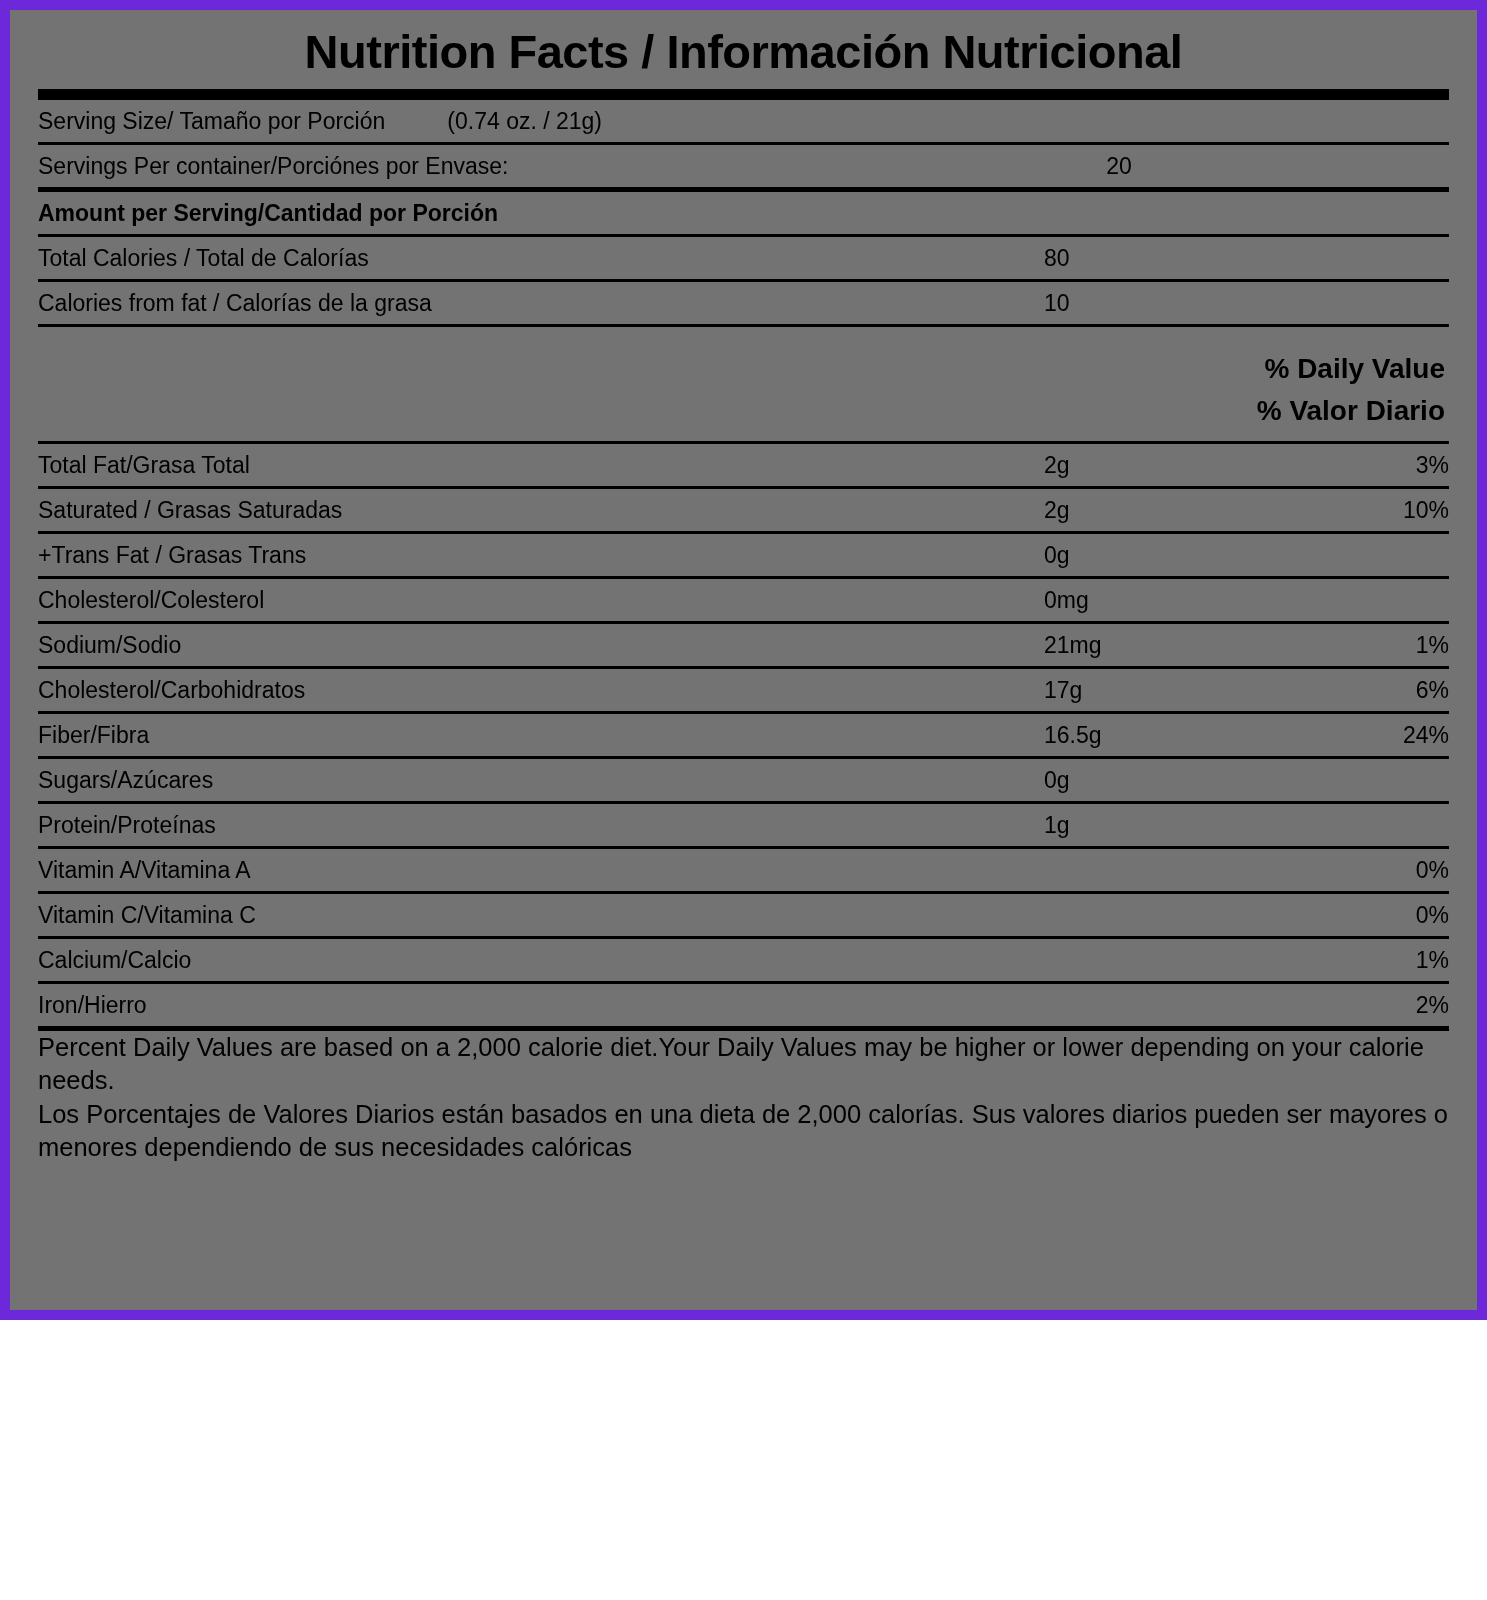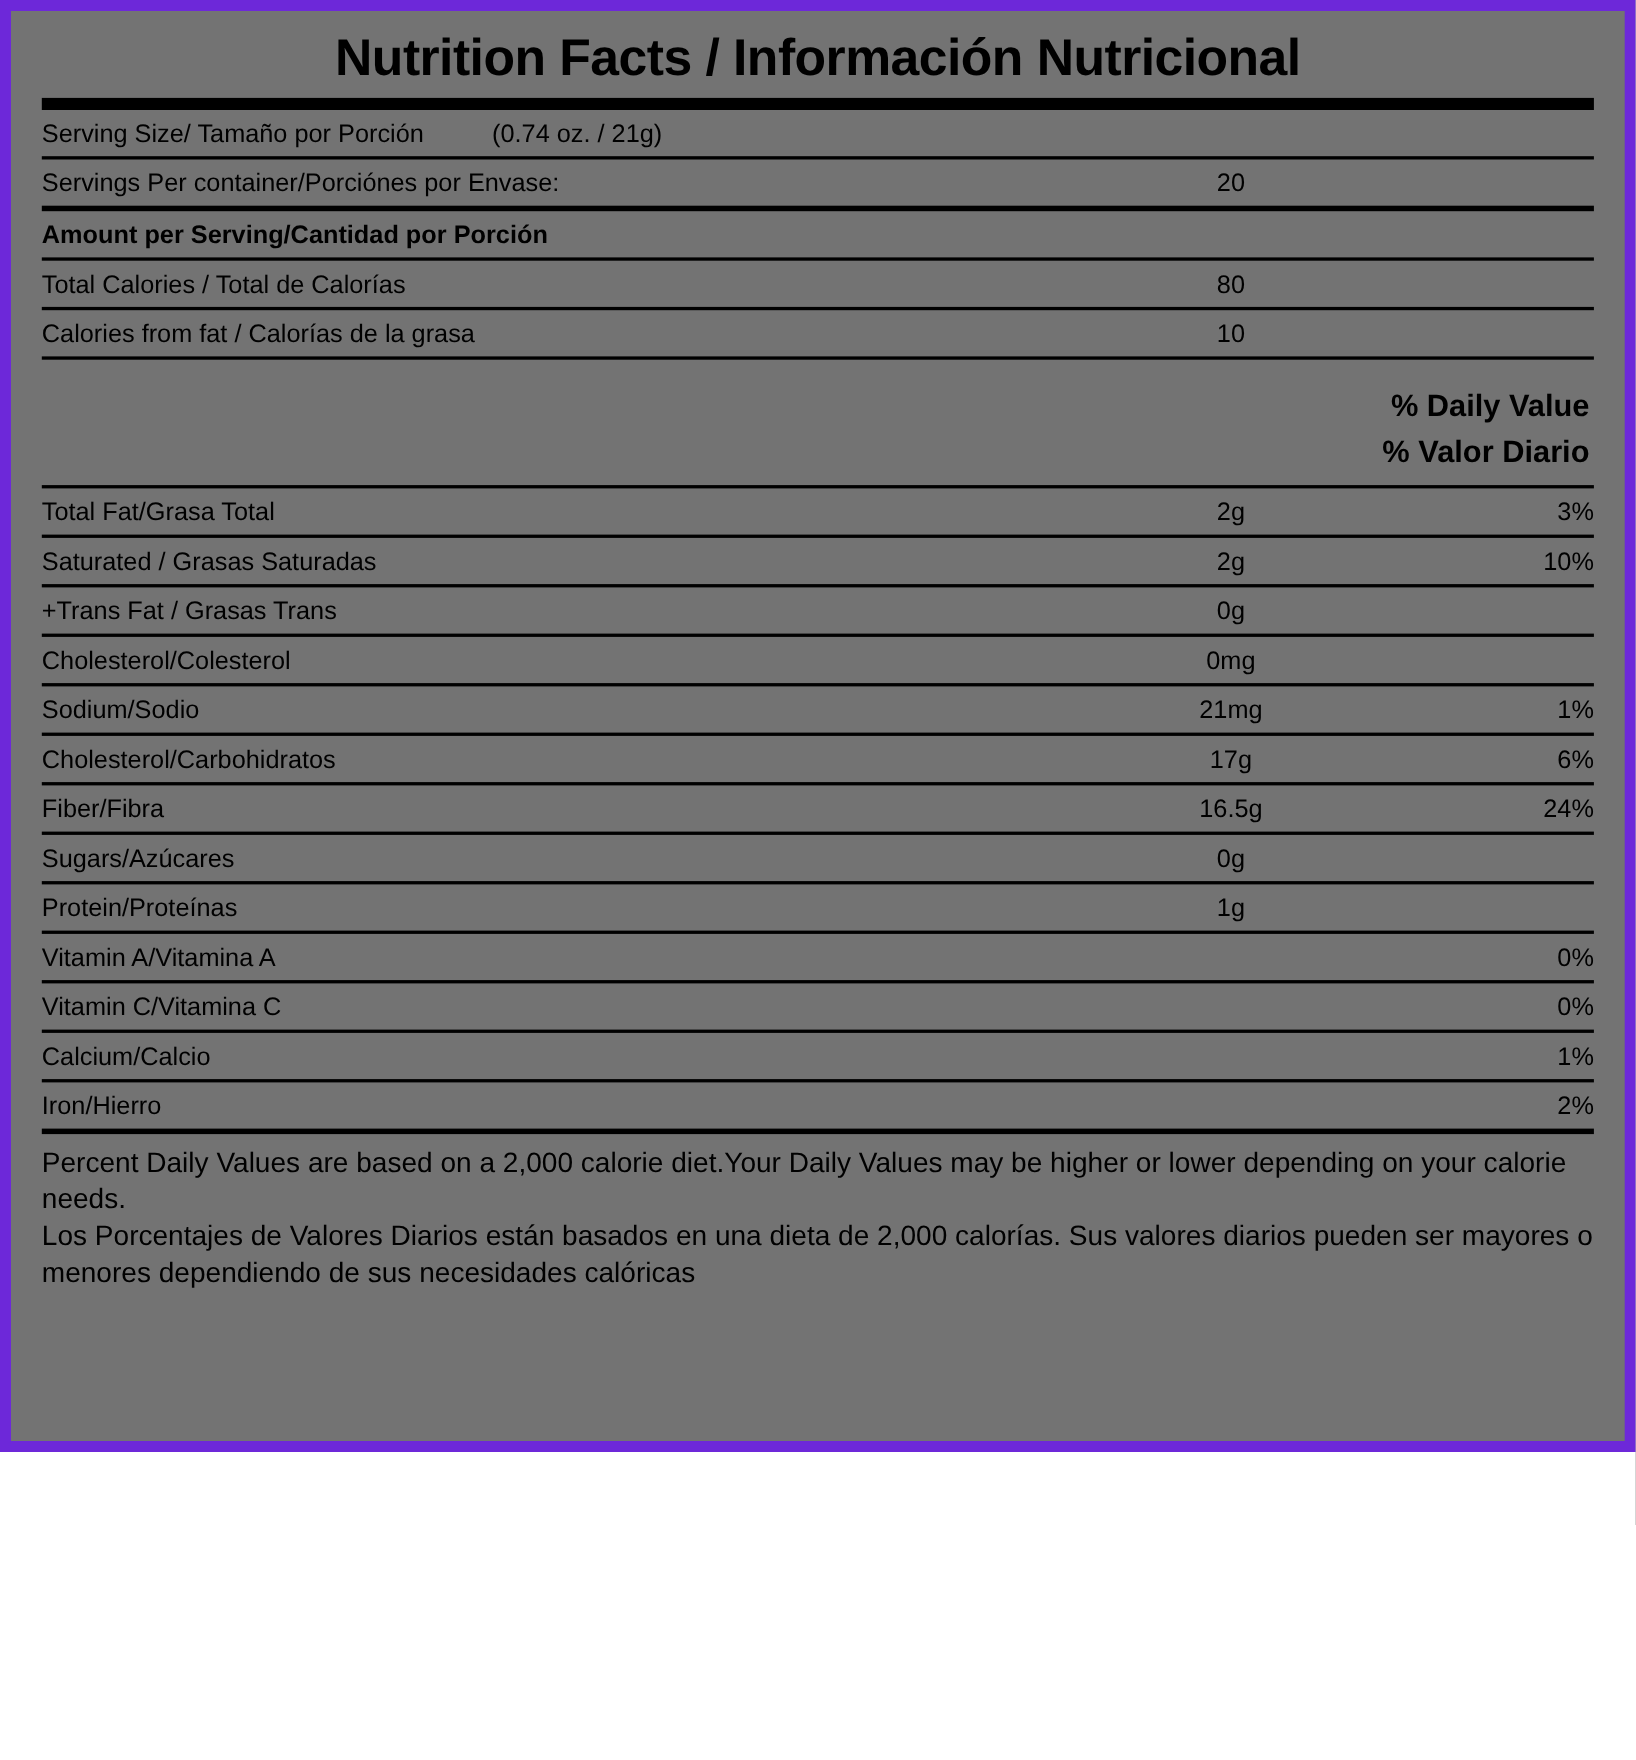--- a/index.html
+++ b/index.html
@@ -48,21 +48,21 @@
     font-size: 23px;
     line-height: 1.0;
     padding: 10px 0 9px 0;
   }
   .row .label {
     flex: 1 1 auto;
     white-space: nowrap;
   }
   .row .amount {
     width: 150px;
-    text-align: center;
+    text-align: left;
     white-space: nowrap;
   }
   .row .dv {
     width: 255px;
     text-align: right;
     white-space: nowrap;
   }
   .row.bold .label {
     font-weight: bold;
   }
@@ -95,21 +95,20 @@
   .dv-head.first {
     padding-top: 26px;
     padding-bottom: 10px;
   }
   .dv-head.second {
     padding-bottom: 14px;
   }
   .footnote {
     font-size: 25.5px;
     line-height: 1.28;
-    padding-top: 10px;
   }
   .footnote p {
     margin: 0 0 2px 0;
   }
 </style>
 </head>
 <body>
 
 <div class="panel">
 

